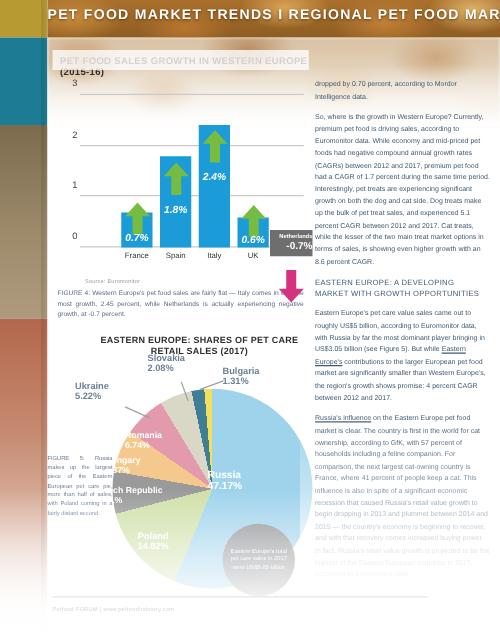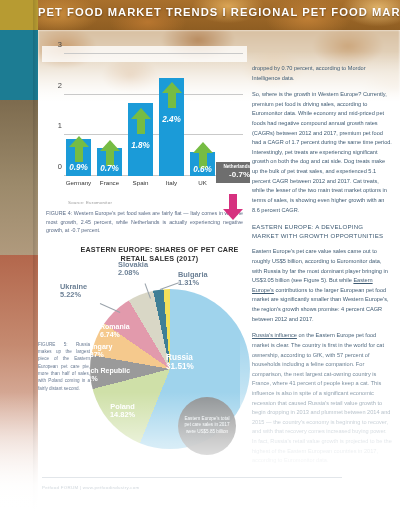--- a/index.html
+++ b/index.html
@@ -182,44 +182,37 @@
 
   <div class="photo">
     <div class="photo-bg"></div>
     <div class="photo-fade"></div>
   </div>
 
   <div class="col-left">
 
     <div class="chart-card">
       <div class="chart-title-strip"></div>
+      <div class="chart-title">PET FOOD SALES GROWTH IN WESTERN EUROPE (2015-16)</div>
 
       <div class="bars">
         <div class="plot">
 
           <div class="gridline" style="bottom:122px"></div>
           <div class="ytick" style="bottom:122px">3</div>
 
           <div class="gridline" style="bottom:81.3px"></div>
           <div class="ytick" style="bottom:81.3px">2</div>
 
           <div class="gridline" style="bottom:40.6px"></div>
           <div class="ytick" style="bottom:40.6px">1</div>
 
           <div class="gridline" style="bottom:0"></div>
           <div class="ytick" style="bottom:0">0</div>
 
-          <div class="bar" style="left:2px;height:36.6px;">
-            <div class="arrow-up" style="bottom:14px;">
-              <div class="head"></div>
-                <div class="shaft"></div>
-            </div>
-            <div class="bar-val" style="bottom:4px;">0.9%</div>
-            <div class="xlabel">Germany</div>
-          </div>
 
           <div class="bar" style="left:33px;height:28.4px;">
             <div class="arrow-up" style="bottom:10px;">
               <div class="head"></div>
                 <div class="shaft"></div>
             </div>
             <div class="bar-val" style="bottom:3px;">0.7%</div>
             <div class="xlabel">France</div>
           </div>
 
@@ -274,21 +267,21 @@
           #9a9a9a 0.7097turn 0.7778turn,
           #f5c98d 0.7778turn 0.8465turn,
           #e29aac 0.8465turn 0.9139turn,
           #d9d7c6 0.9139turn 0.9661turn,
           #3f7f96 0.9661turn 0.9869turn,
           #f3e05a 0.9869turn 1turn);">
       </div>
 
       <div class="pie-lbl" style="left:128px;top:108px;color:#ffffff;font-size:8.2px;text-align:left;">
         <span class="nm">Russia</span>
-        <span class="vl">31.51%</span>
+        <span class="vl">47.17%</span>
       </div>
 
       <div class="pie-lbl" style="left:72px;top:158px;color:#ffffff;font-size:7.4px;text-align:center;">
         <span class="nm">Poland</span>
         <span class="vl">14.82%</span>
       </div>
 
       <div class="pie-lbl" style="left:40px;top:122px;color:#ffffff;font-size:7px;text-align:left;">
         <span class="nm">Czech Republic</span>
         <span class="vl">6.81%</span>

